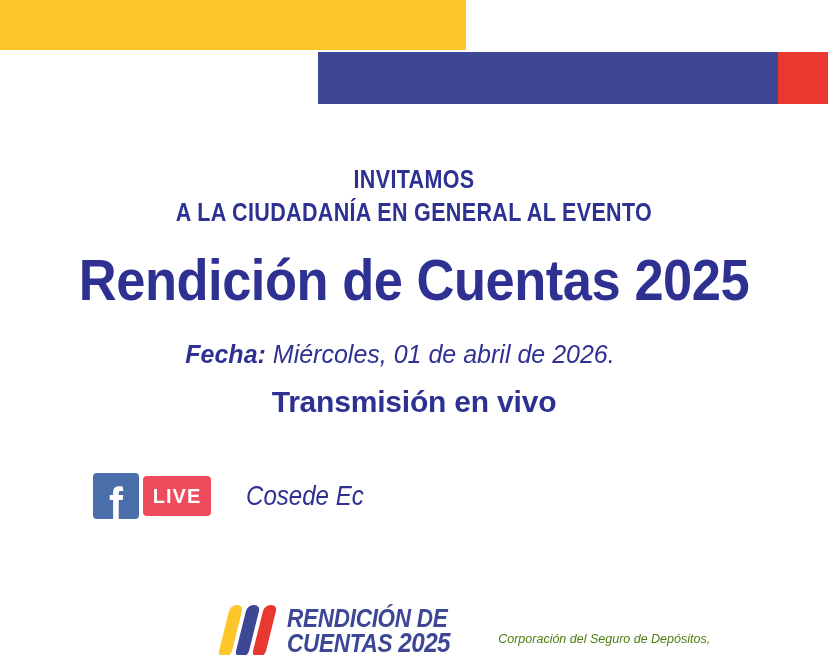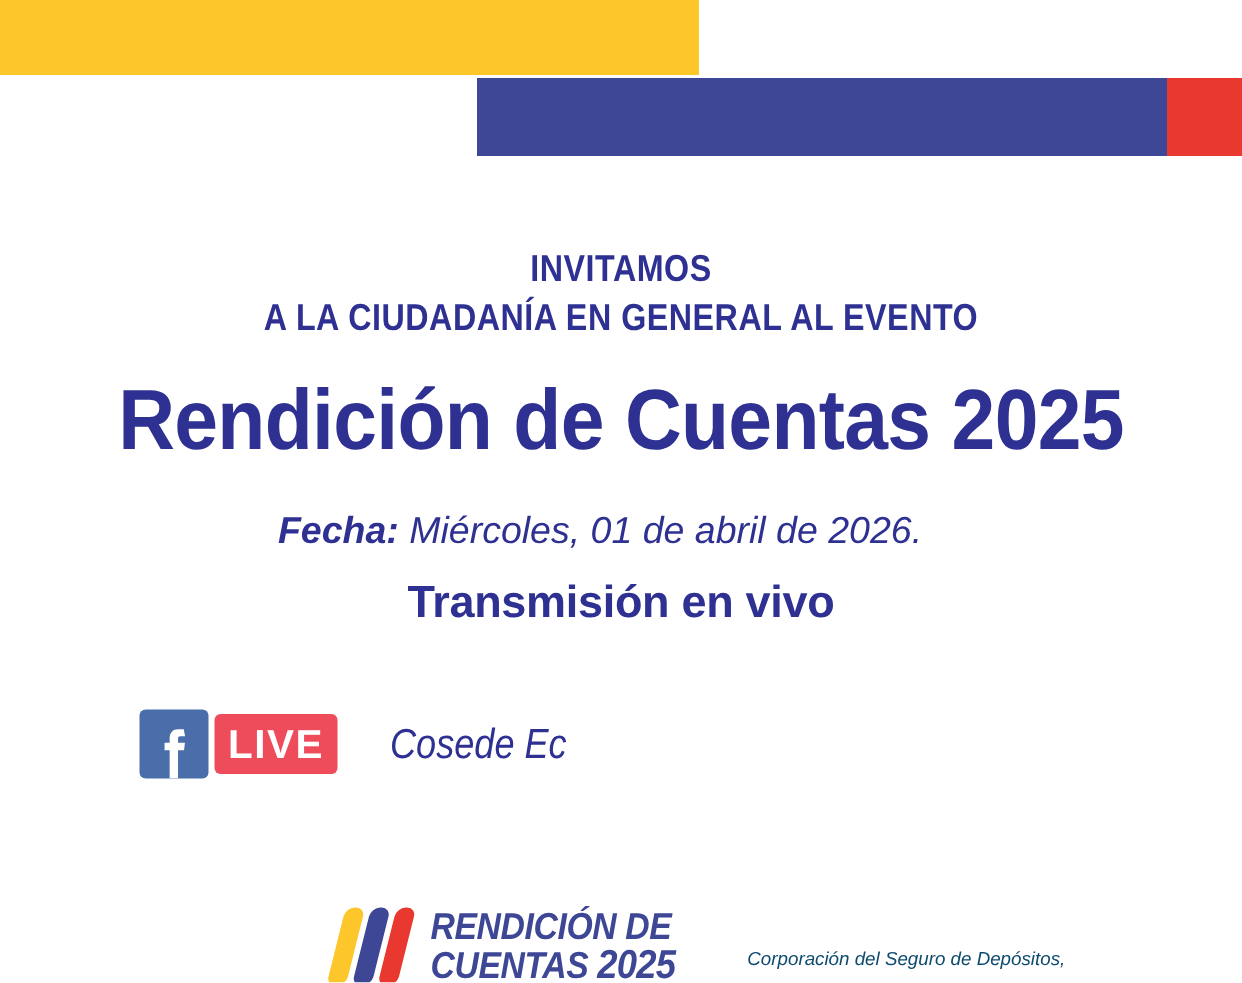--- a/index.html
+++ b/index.html
@@ -149,21 +149,21 @@
     align-items: center;
     justify-content: center;
     padding: 0 9px;
     box-sizing: border-box;
     flex: 0 0 auto;
   }
   .live-box span {
     color: #ffffff;
     font-family: "Liberation Sans Narrow", "Liberation Sans", sans-serif;
     font-weight: bold;
-    font-size: 27px;
+    font-size: 20px;
     letter-spacing: 1px;
     line-height: 1;
   }
   .fb-handle {
     margin-left: 35px;
     color: #2E3192;
     font-family: "Liberation Sans Narrow", "Liberation Sans", sans-serif;
     font-size: 28px;
     font-style: italic;
     white-space: nowrap;
@@ -227,21 +227,21 @@
     transform: scaleX(0.9);
     transform-origin: left center;
   }
   .logo-words .yr {
     font-size: 27px;
     letter-spacing: -0.6px;
   }
 
   .org-lines {
     margin-left: 30px;
-    color: #0c4a6e;
+    color: #4d7c0f;
     font-size: 12.5px;
     font-style: italic;
     line-height: 17px;
     white-space: nowrap;
     padding-top: 16px;
   }
   .org-lines span { display: block; }
 </style>
 </head>
 <body>

